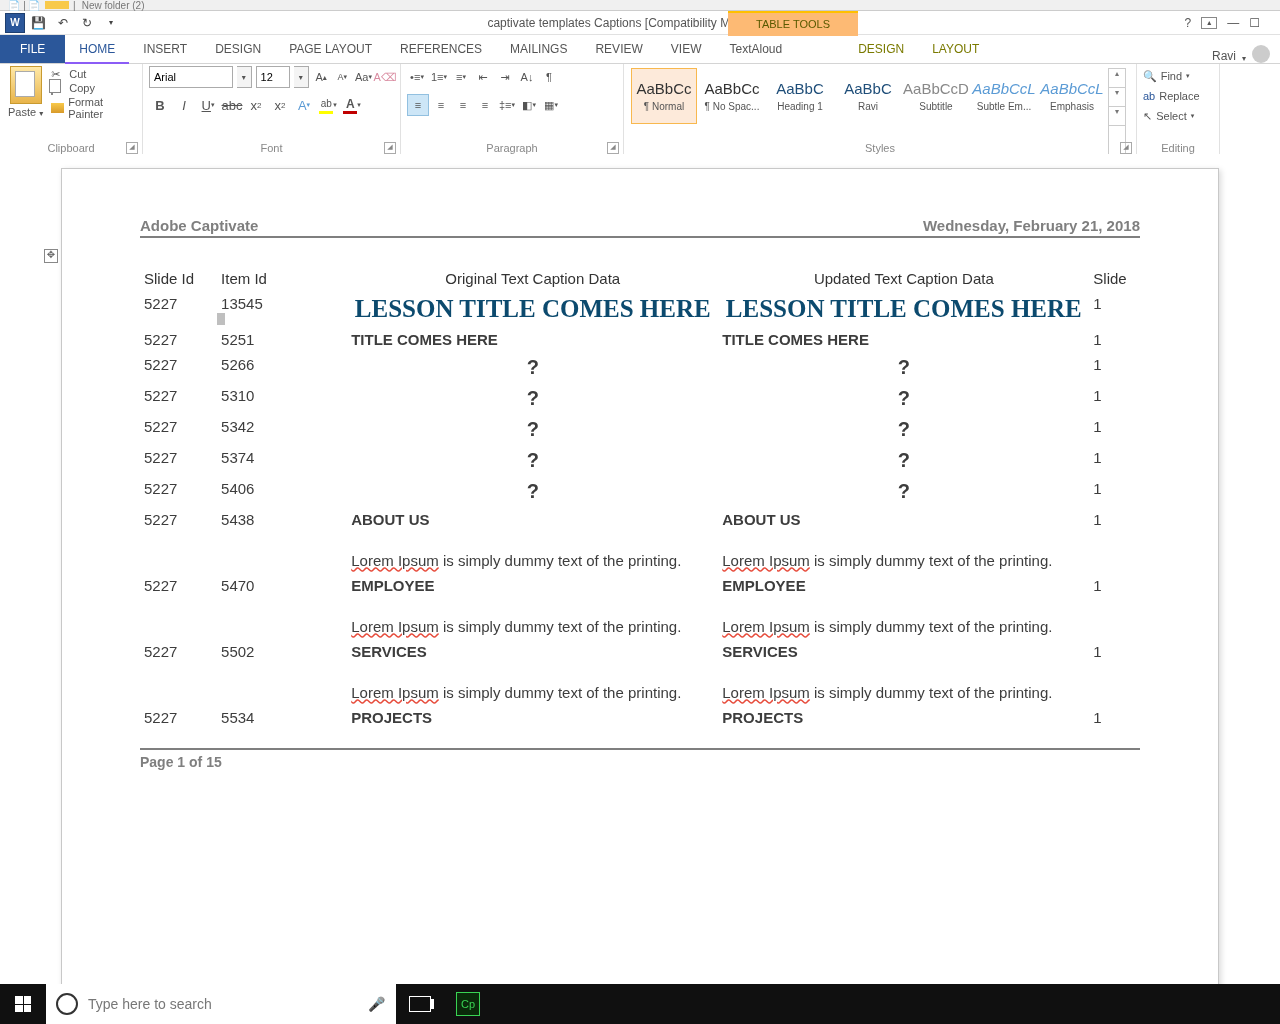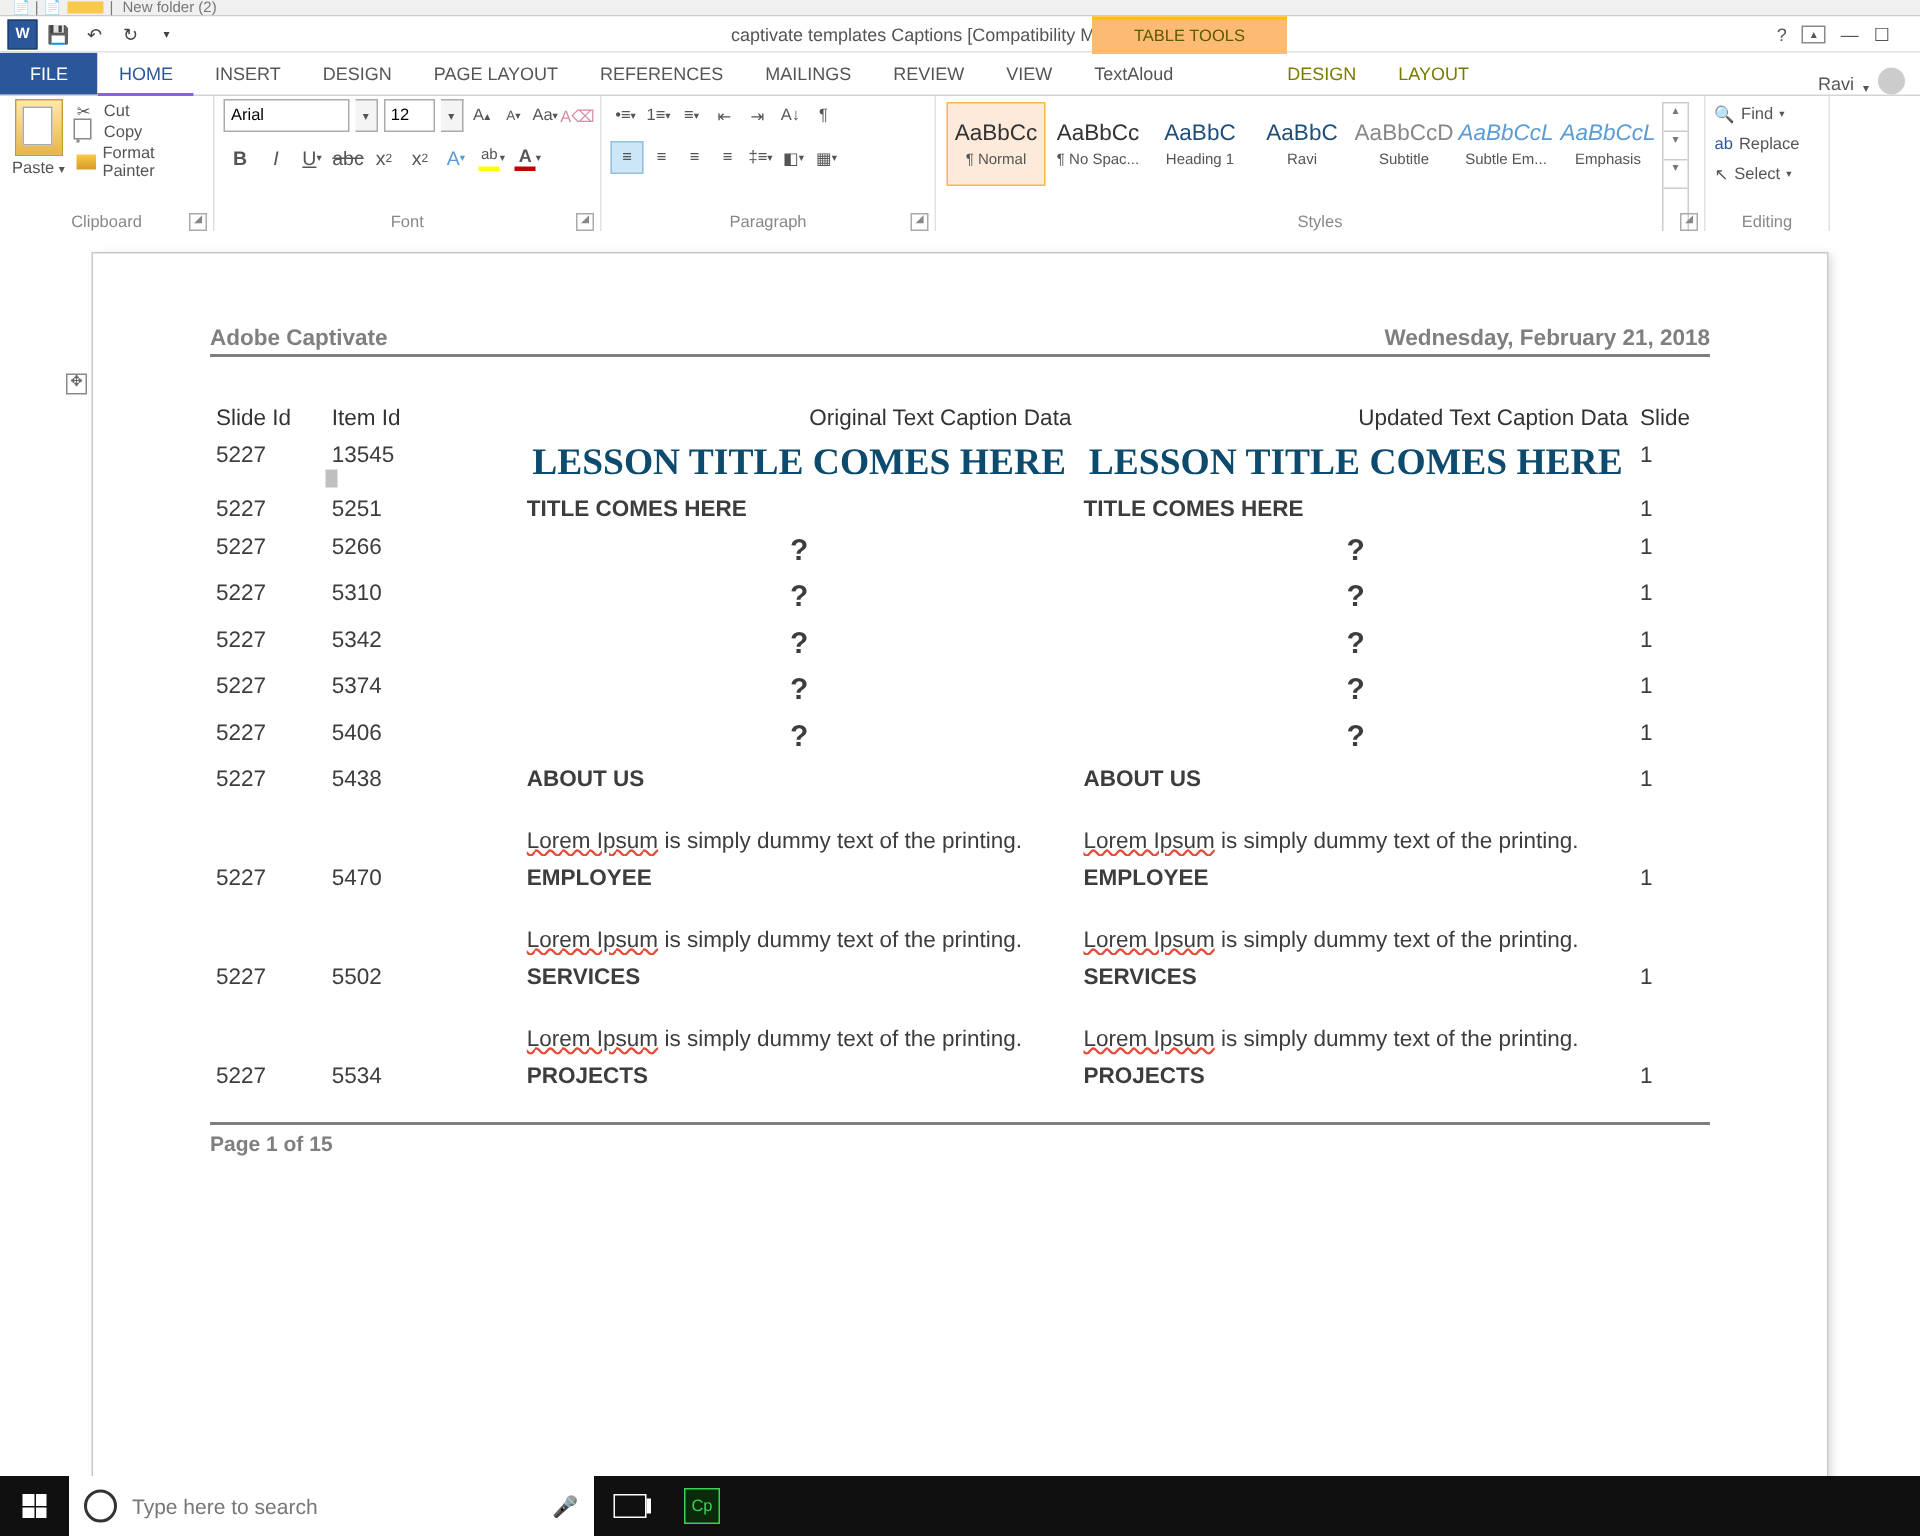--- a/index.html
+++ b/index.html
@@ -70,21 +70,21 @@
 
 .doc-area{position:absolute;top:154px;left:0;right:0;bottom:40px;background:#fff;overflow:hidden}
 .page{width:1000px;margin:14px auto 0 auto;background:#fff;border:1px solid #c8c8c8;box-shadow:2px 2px 6px rgba(0,0,0,.15);padding:48px 78px 0 78px;min-height:1000px;font-family:Arial,sans-serif;font-size:15px;color:#3d3d3d;position:relative}
 .doc-header{display:flex;justify-content:space-between;font-weight:bold;color:#7f7f7f;border-bottom:2px solid #7f7f7f;padding-bottom:2px;margin-bottom:28px;font-size:15px}
 .anchor{position:absolute;left:-18px;top:80px;width:12px;height:12px;border:1px solid #888;font-size:10px;text-align:center;line-height:10px;color:#666}
 
 table.doc{width:100%;border-collapse:collapse;font-size:15px}
 table.doc td{vertical-align:top;padding:4px 4px}
 .col-sid{width:56px}
 .col-iid{width:100px}
-.col-txt{width:300px;text-align:right}
+.col-txt{width:300px;text-align:center}
 .col-txt-l{width:300px;text-align:left}
 .col-sl{width:34px;text-align:right}
 .hdr{color:#333}
 .lesson{font-family:"Times New Roman",serif;font-weight:bold;font-size:25px;text-align:center;color:#0c4a6e;line-height:1.1}
 .bold{font-weight:bold;text-align:left}
 .qm{font-weight:bold;font-size:20px;text-align:center}
 .spell{text-decoration:underline;text-decoration-color:#e74c3c;text-decoration-style:wavy}
 .cursor-cell{position:relative}
 .cursor-mark{position:absolute;left:0;top:-14px;width:8px;height:12px;background:#bfbfbf}
 

